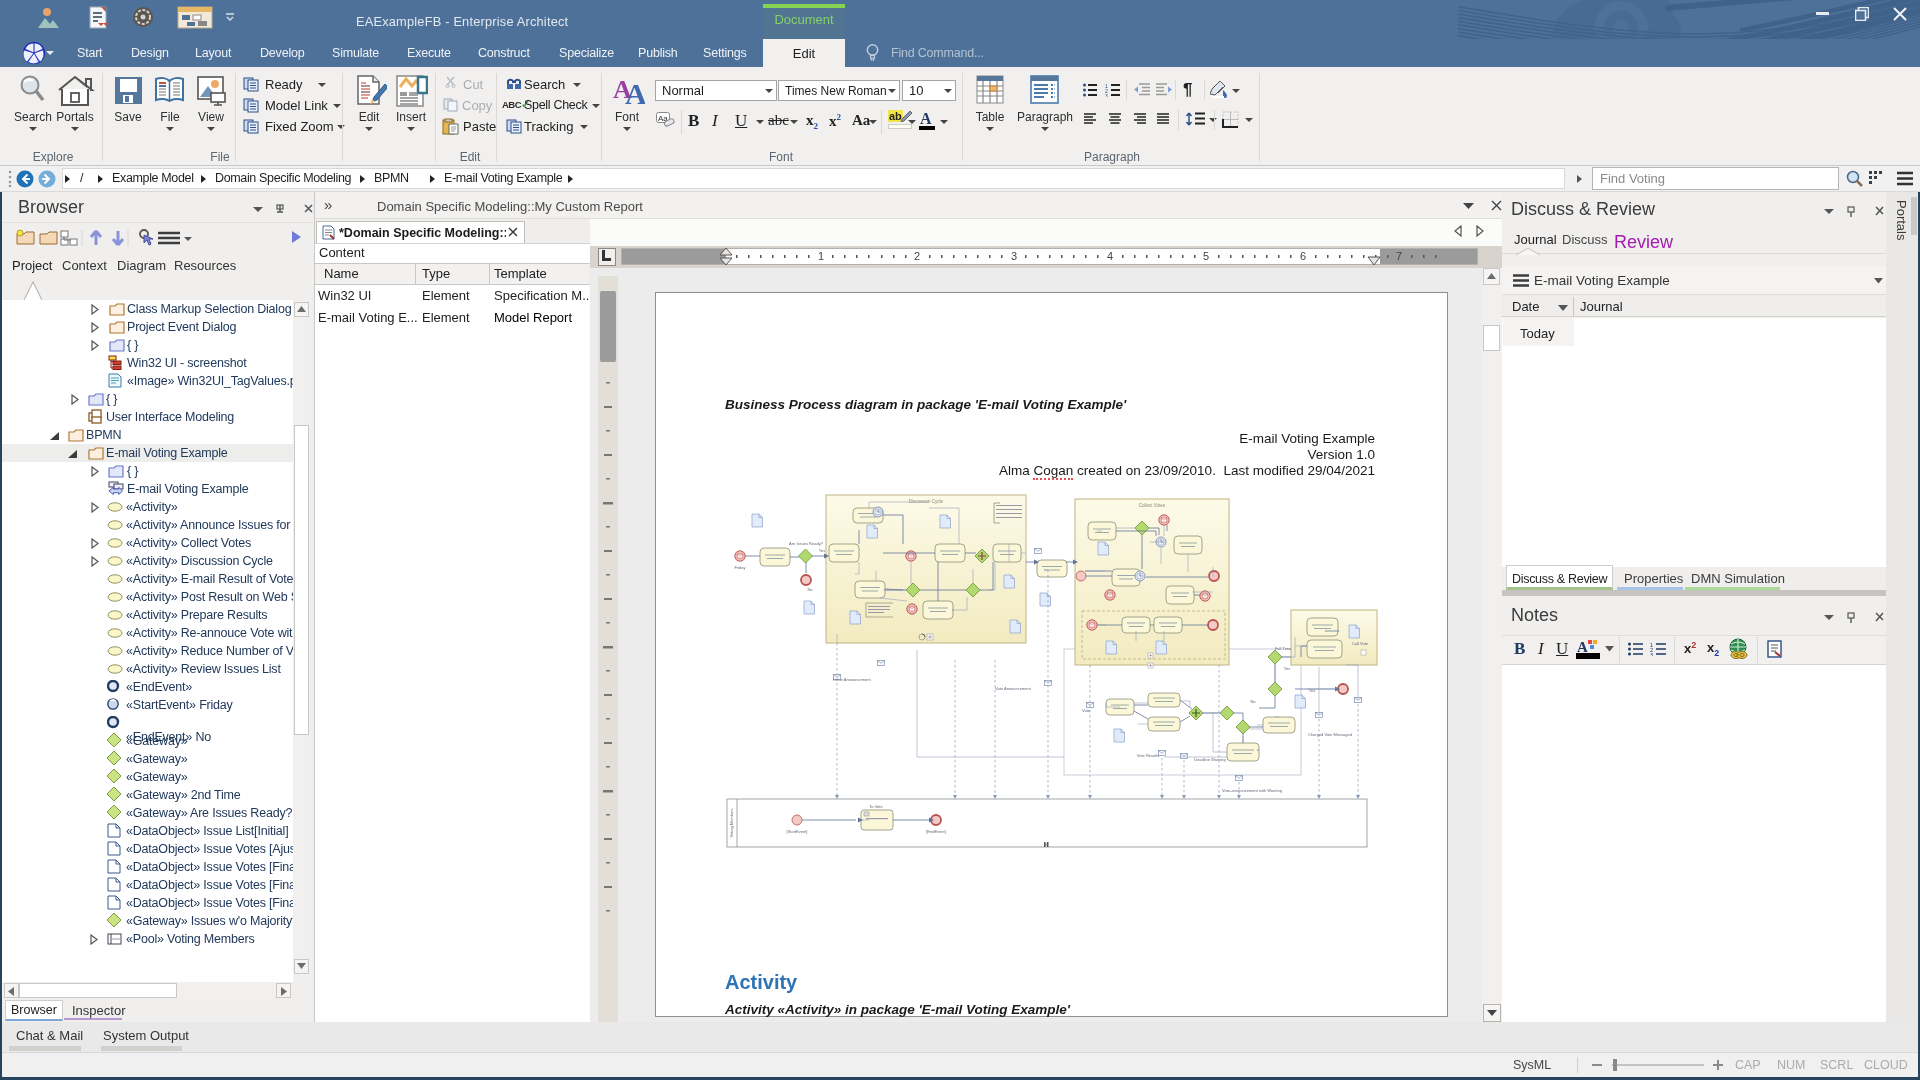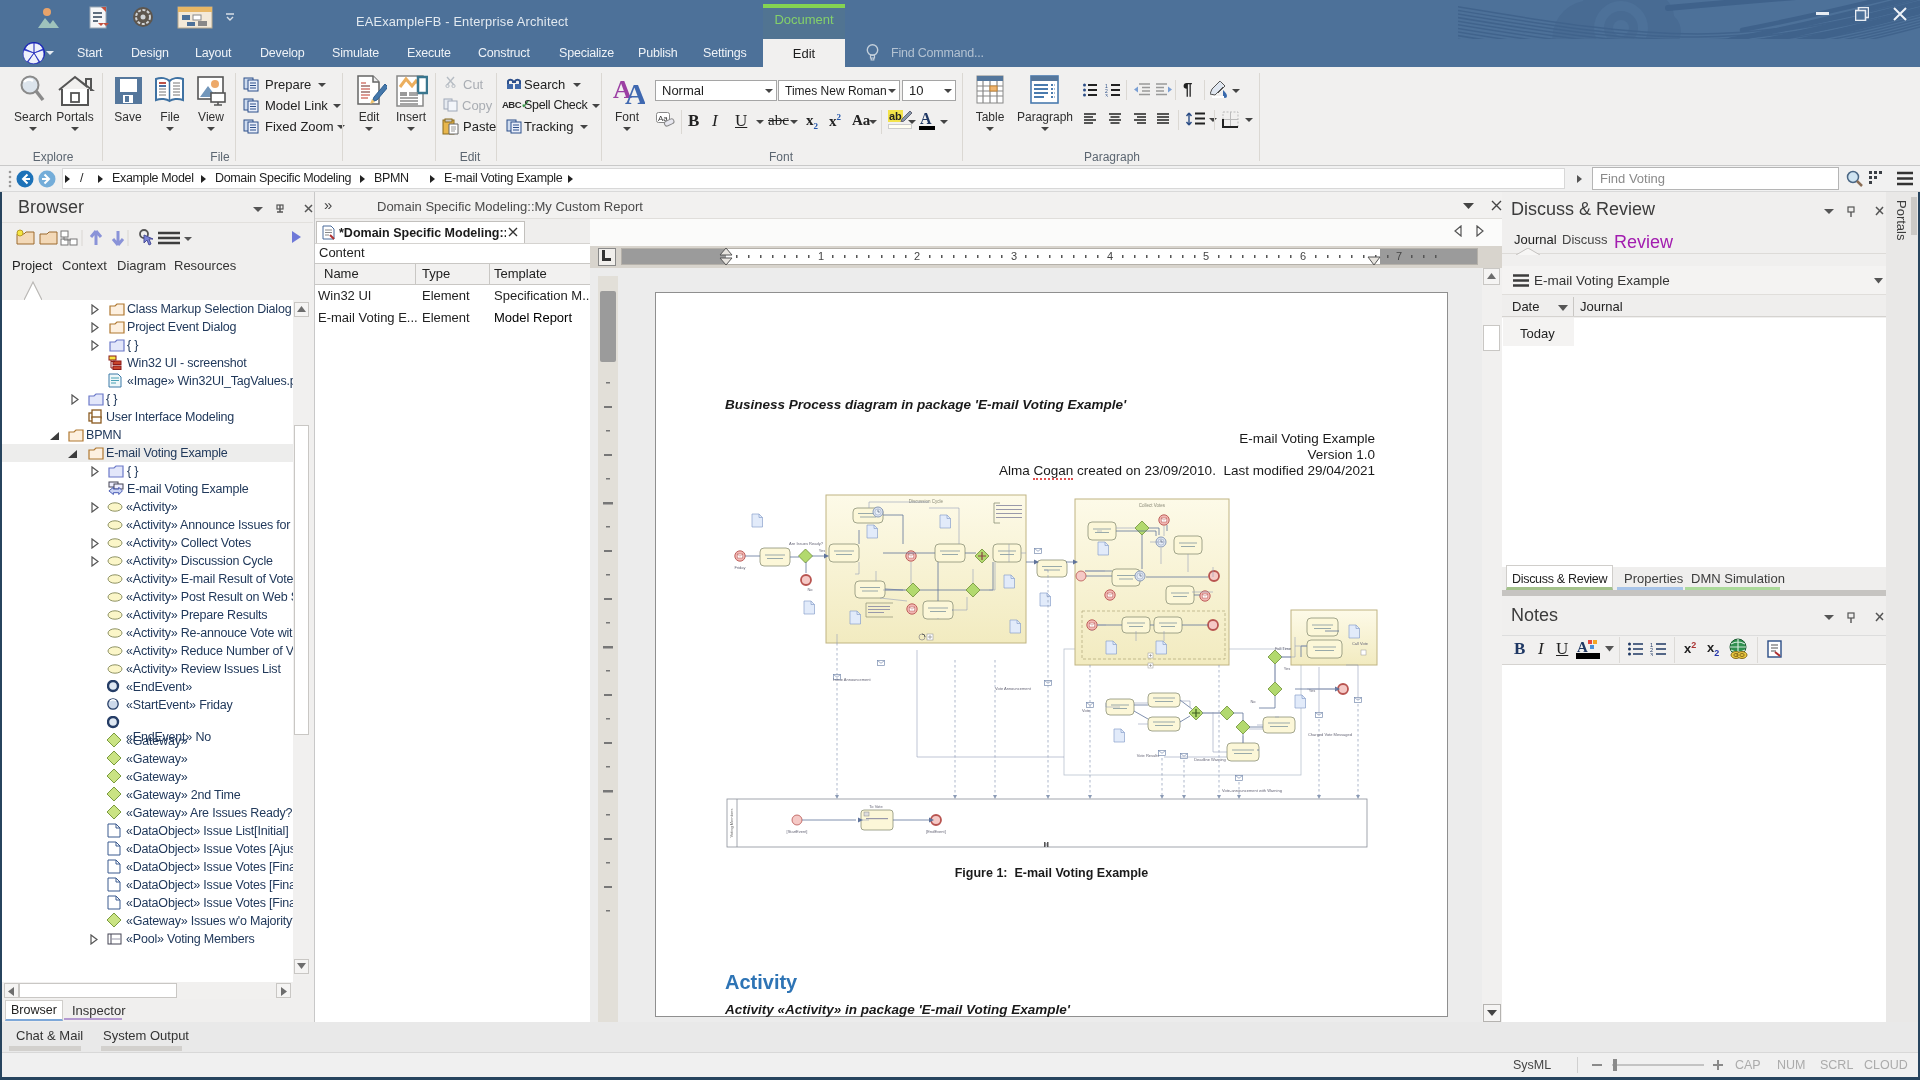--- a/index.html
+++ b/index.html
@@ -196,21 +196,21 @@
   <div class="biglabel" style="left:191px;top:43px;width:40px;">View</div>
   <div class="caret" style="left:207px;top:60px;"></div>
   <div class="gdiv" style="left:235px;"></div>
   <div class="glabel" style="left:120px;">File</div>
 
   <svg class="abs" style="left:243px;top:10px" width="17" height="15" viewBox="0 0 17 15">
       <rect x="1" y="1" width="9" height="11" fill="#cfdcef" stroke="#2d4f8a"></rect>
       <rect x="5" y="3" width="10" height="11" fill="#e8eefa" stroke="#2d4f8a"></rect>
       <path d="M7,6 h6 M7,8.5 h6 M7,11 h6" stroke="#2d4f8a" stroke-width="1"></path>
     </svg>
-  <div class="abs" style="left:265px;top:10px;font-size:13px;color:#222;">Prepare</div>
+  <div class="abs" style="left:265px;top:10px;font-size:13px;color:#222;">Ready</div>
   <div class="caret" style="left:318px;top:16px;"></div>
   <svg class="abs" style="left:243px;top:31px" width="17" height="15" viewBox="0 0 17 15">
       <rect x="1" y="1" width="9" height="11" fill="#cfdcef" stroke="#2d4f8a"></rect>
       <rect x="5" y="3" width="10" height="11" fill="#e8eefa" stroke="#2d4f8a"></rect>
       <path d="M7,6 h6 M7,8.5 h6 M7,11 h6" stroke="#2d4f8a" stroke-width="1"></path>
     </svg>
   <div class="abs" style="left:265px;top:31px;font-size:13px;color:#222;">Model Link</div>
   <div class="caret" style="left:333px;top:37px;"></div>
   <svg class="abs" style="left:243px;top:52px" width="17" height="15" viewBox="0 0 17 15">
       <rect x="1" y="1" width="9" height="11" fill="#cfdcef" stroke="#2d4f8a"></rect>
@@ -858,21 +858,20 @@
         <rect x="4" y="524" width="8" height="2"></rect>
         <rect x="6" y="548" width="4" height="1.5"></rect>
       </g>
   </svg>
 
   <div class="abs" style="left:65px;top:100px;width:793px;height:725px;background:#fff;border:1px solid #8f8f8f;"></div>
   <div class="abs" style="left:135px;top:205px;font-size:13.5px;font-weight:bold;font-style:italic;color:#1a1a1a;">Business Process diagram in package 'E-mail Voting Example'</div>
   <div class="abs" style="left:385px;top:239px;width:400px;text-align:right;font-size:13.5px;color:#1a1a1a;">E-mail Voting Example</div>
   <div class="abs" style="left:385px;top:255px;width:400px;text-align:right;font-size:13.5px;color:#1a1a1a;">Version 1.0</div>
   <div class="abs" style="left:285px;top:271px;width:500px;text-align:right;font-size:13.5px;color:#1a1a1a;">Alma <span style="border-bottom:2px dotted #e05050;">Cogan</span> created on 23/09/2010.&nbsp; Last modified 29/04/2021</div>
-  <div class="abs" style="left:65px;top:674px;width:793px;text-align:center;font-size:12.5px;font-weight:bold;color:#1a1a1a;">Figure 1:&nbsp; E-mail Voting Example</div>
   <div class="abs" style="left:135px;top:779px;font-size:20px;font-weight:bold;color:#2e74b5;">Activity</div>
   <div class="abs" style="left:135px;top:810px;font-size:13.5px;font-weight:bold;font-style:italic;color:#1a1a1a;">Activity «Activity» in package 'E-mail Voting Example'</div>
   <svg id="bpmnsvg" class="abs" style="left:0;top:0" width="912" height="830" viewBox="590 192 912 830">
 <defs>
         <linearGradient id="poolg" x1="0" y1="0" x2="0" y2="1">
           <stop offset="0" stop-color="#fdfae8"></stop>
           <stop offset="1" stop-color="#f2ebc0"></stop>
         </linearGradient>
       </defs>
       <rect x="1064" y="649" width="237" height="126" fill="none" stroke="#b9c2cf" stroke-width="0.8"></rect>

